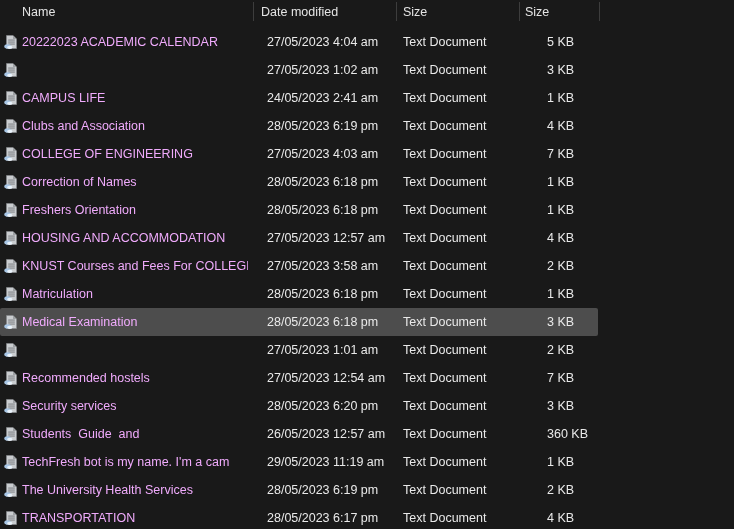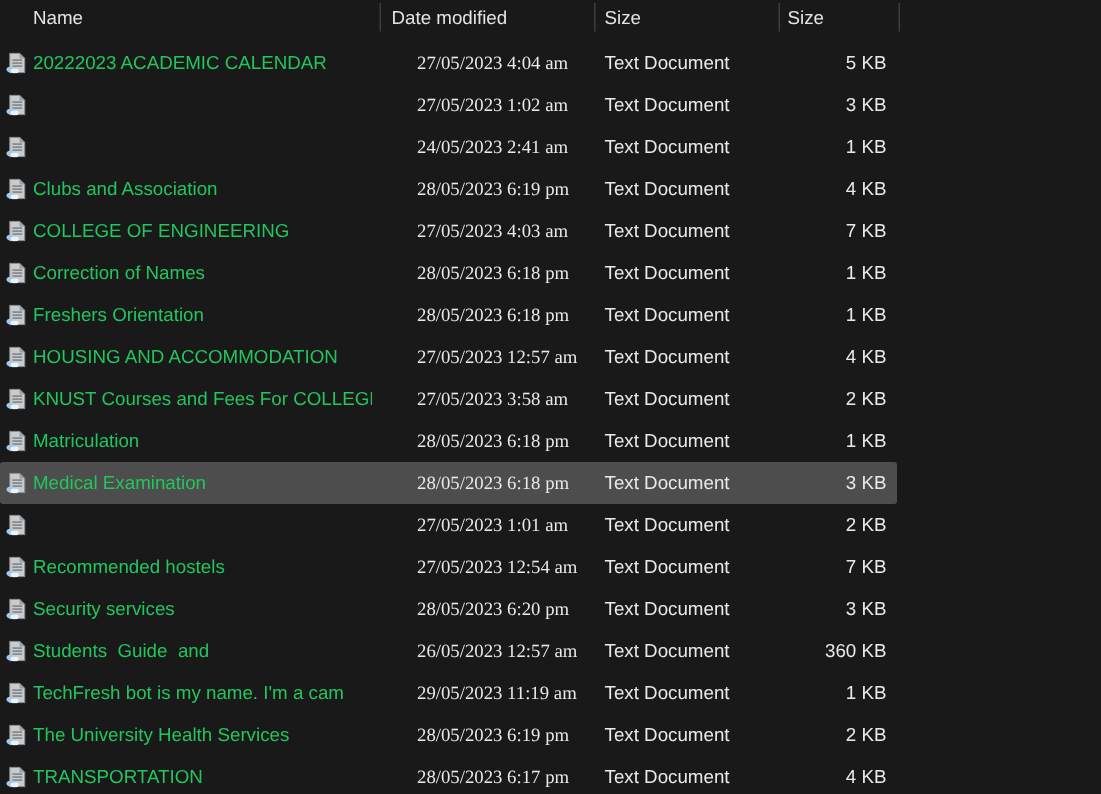--- a/index.html
+++ b/index.html
@@ -83,24 +83,24 @@
   }
   .cell {
     position: absolute;
     top: 0;
     height: 28px;
     line-height: 28px;
     font-size: 12.5px;
     white-space: pre;
     color: #e9e9e9;
   }
-  .cell.name { left: 22px;  color: #22c55e; max-width: 226px; overflow: hidden; }
-  .cell.date { left: 278px; font-family: Liberation Serif, serif; }
+  .cell.name { left: 22px;  color: #f0abfc; max-width: 226px; overflow: hidden; }
+  .cell.date { left: 267px; }
   .cell.type { left: 403px; }
-  .cell.size { left: 519px; width: 72px; text-align: right; }
+  .cell.size { left: 547px; width: 72px; text-align: left; }
 </style>
 </head>
 <body>
 
 <div class="explorer">
 
   <div class="header-row">
     <span class="sort-caret">⌃</span>
 
     <div class="col-header name">
@@ -169,20 +169,21 @@
       <svg width="14" height="14" viewBox="0 0 14 14" xmlns="http://www.w3.org/2000/svg">
         <path d="M2.5 0.5 H9 L12.5 4 V13.5 H2.5 Z" fill="#c9cccf" stroke="#85888b" stroke-width="0.7"></path>
         <path d="M9 0.5 L12.5 4 H9 Z" fill="#9da0a3"></path>
         <rect x="4.2" y="4.6" width="6.6" height="0.9" fill="#74777a"></rect>
         <rect x="4.2" y="6.6" width="6.6" height="0.9" fill="#74777a"></rect>
         <rect x="4.2" y="8.6" width="6.6" height="0.9" fill="#74777a"></rect>
         <ellipse cx="3.6" cy="11.4" rx="3.3" ry="2.1" fill="#a9c7e6"></ellipse>
         <ellipse cx="5.8" cy="12.3" rx="2.7" ry="1.6" fill="#eaf3fb"></ellipse>
       </svg>
     </span>
+    <span class="cell name">CAMPUS LIFE</span>
     <span class="cell date">24/05/2023 2:41 am</span>
     <span class="cell type">Text Document</span>
     <span class="cell size">1 KB</span>
   </div>
 
   <div class="row">
     <span class="icon">
       <svg width="14" height="14" viewBox="0 0 14 14" xmlns="http://www.w3.org/2000/svg">
         <path d="M2.5 0.5 H9 L12.5 4 V13.5 H2.5 Z" fill="#c9cccf" stroke="#85888b" stroke-width="0.7"></path>
         <path d="M9 0.5 L12.5 4 H9 Z" fill="#9da0a3"></path>

